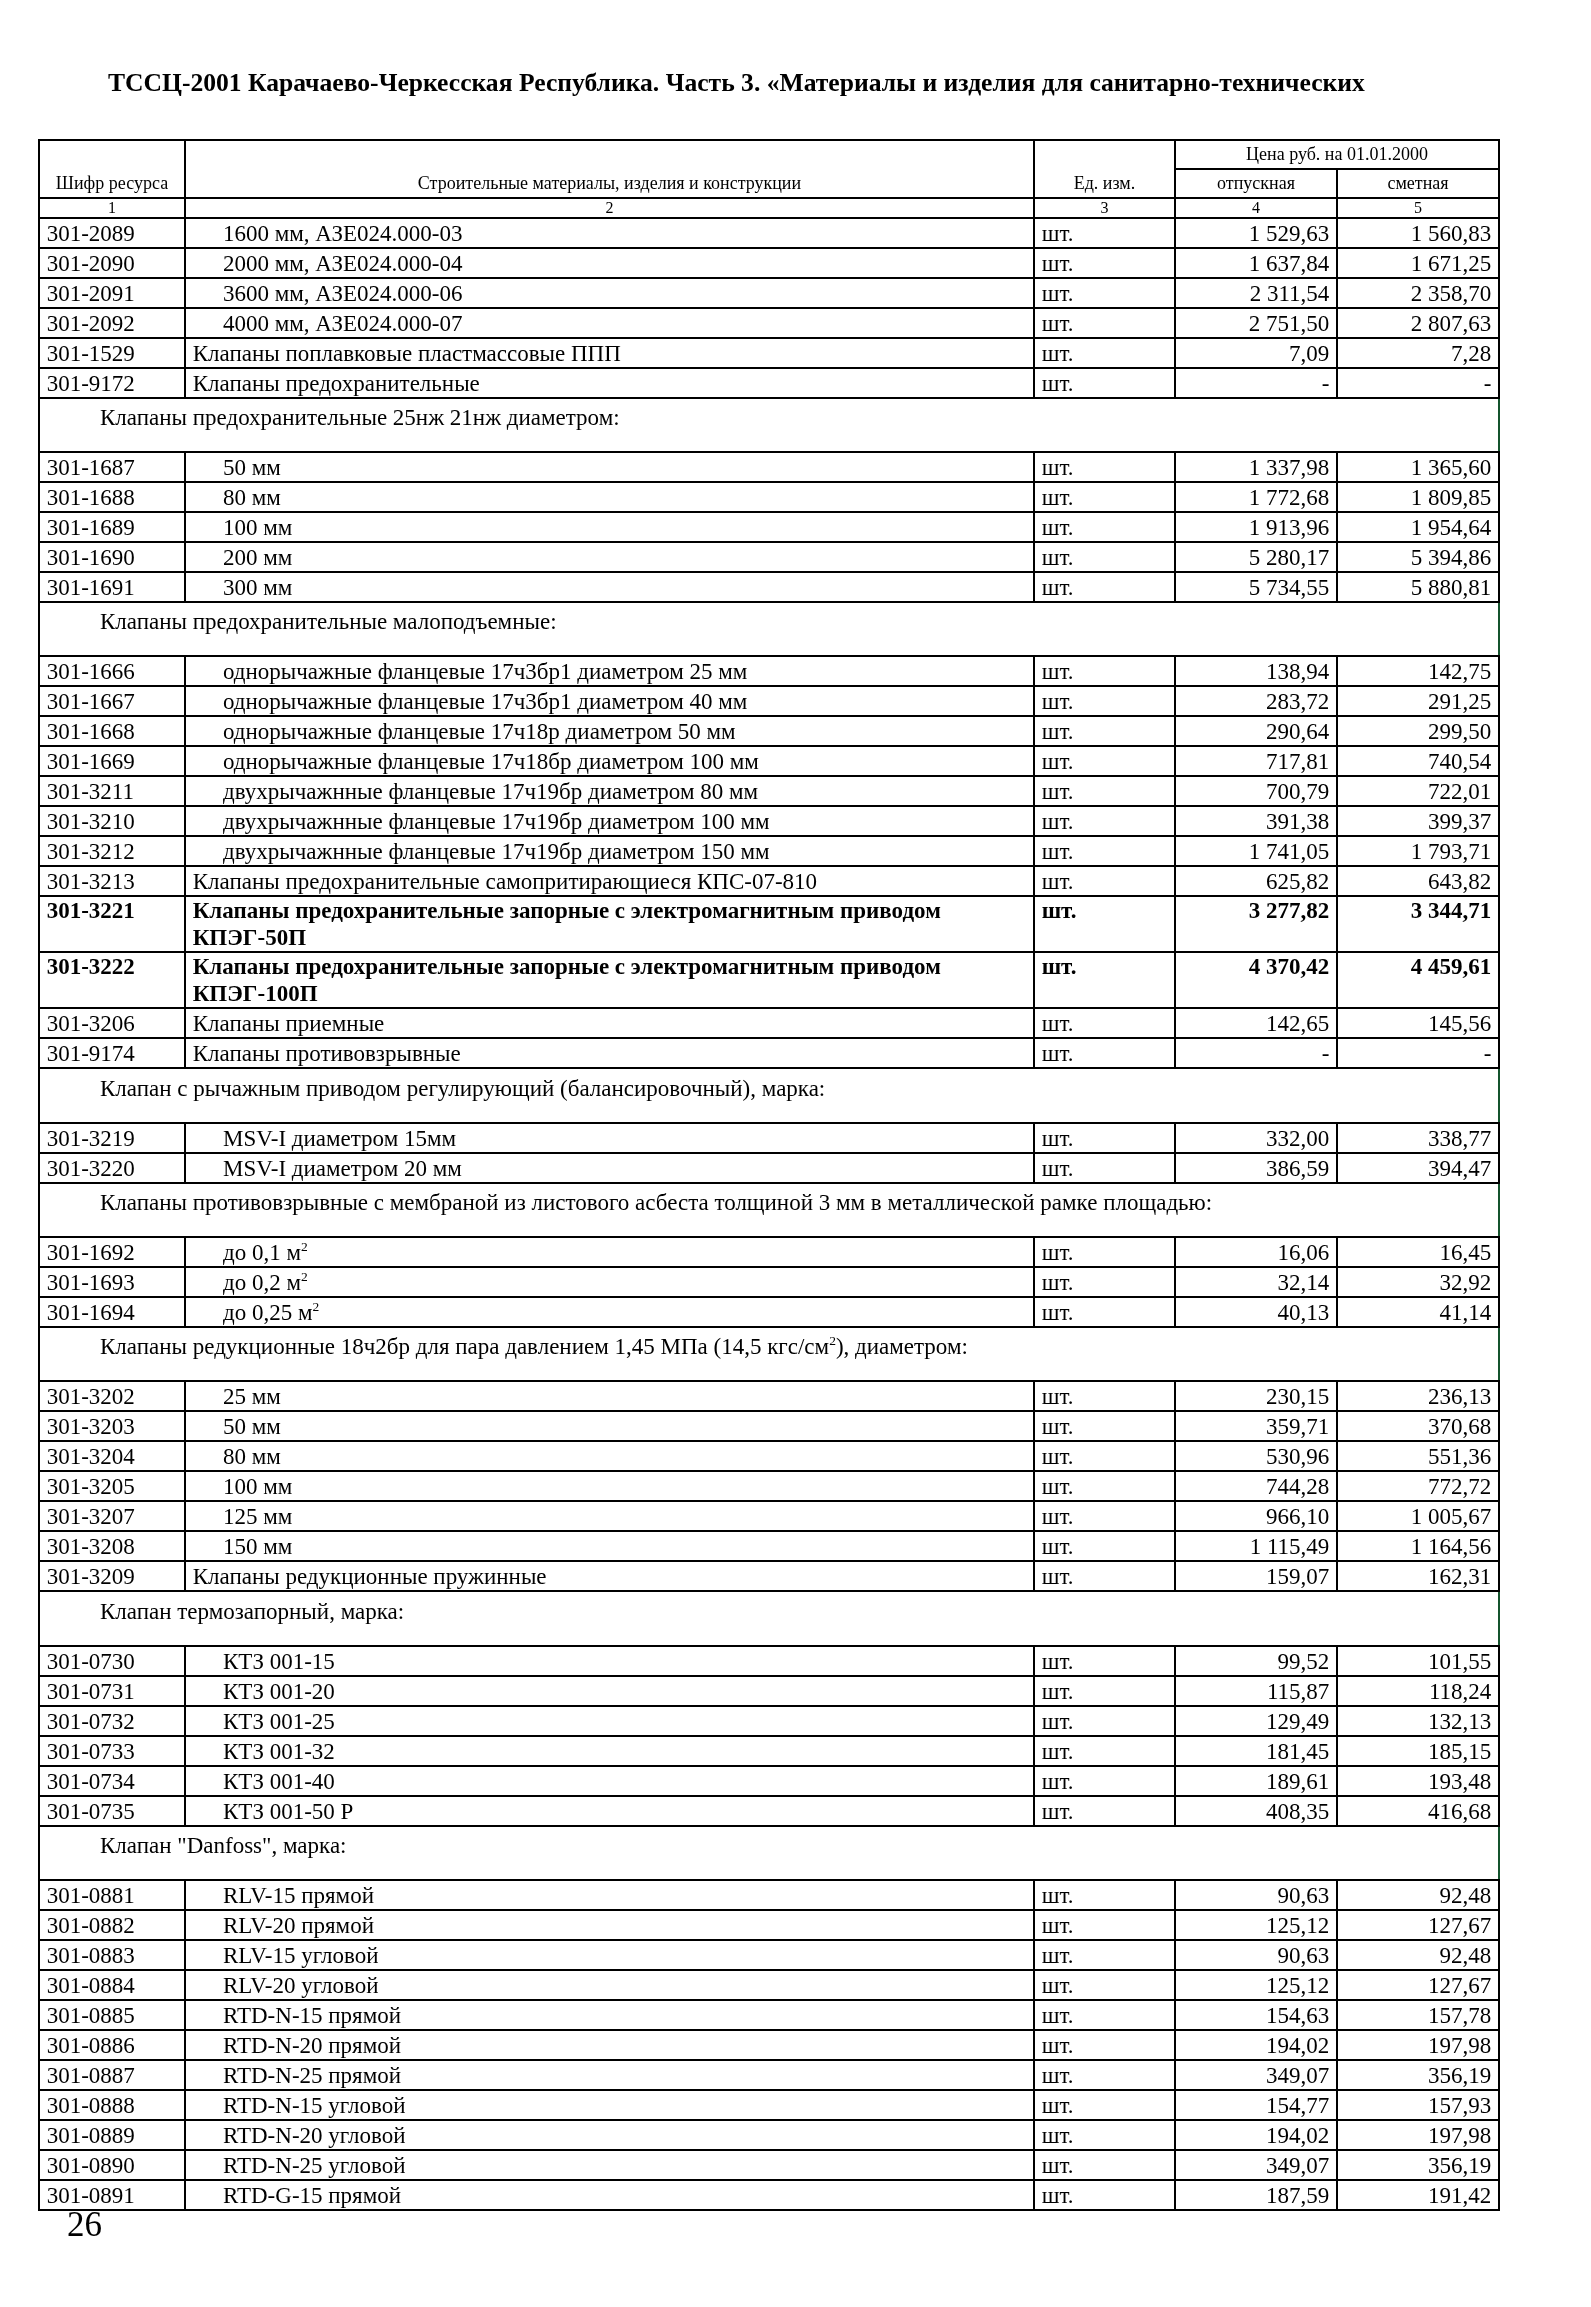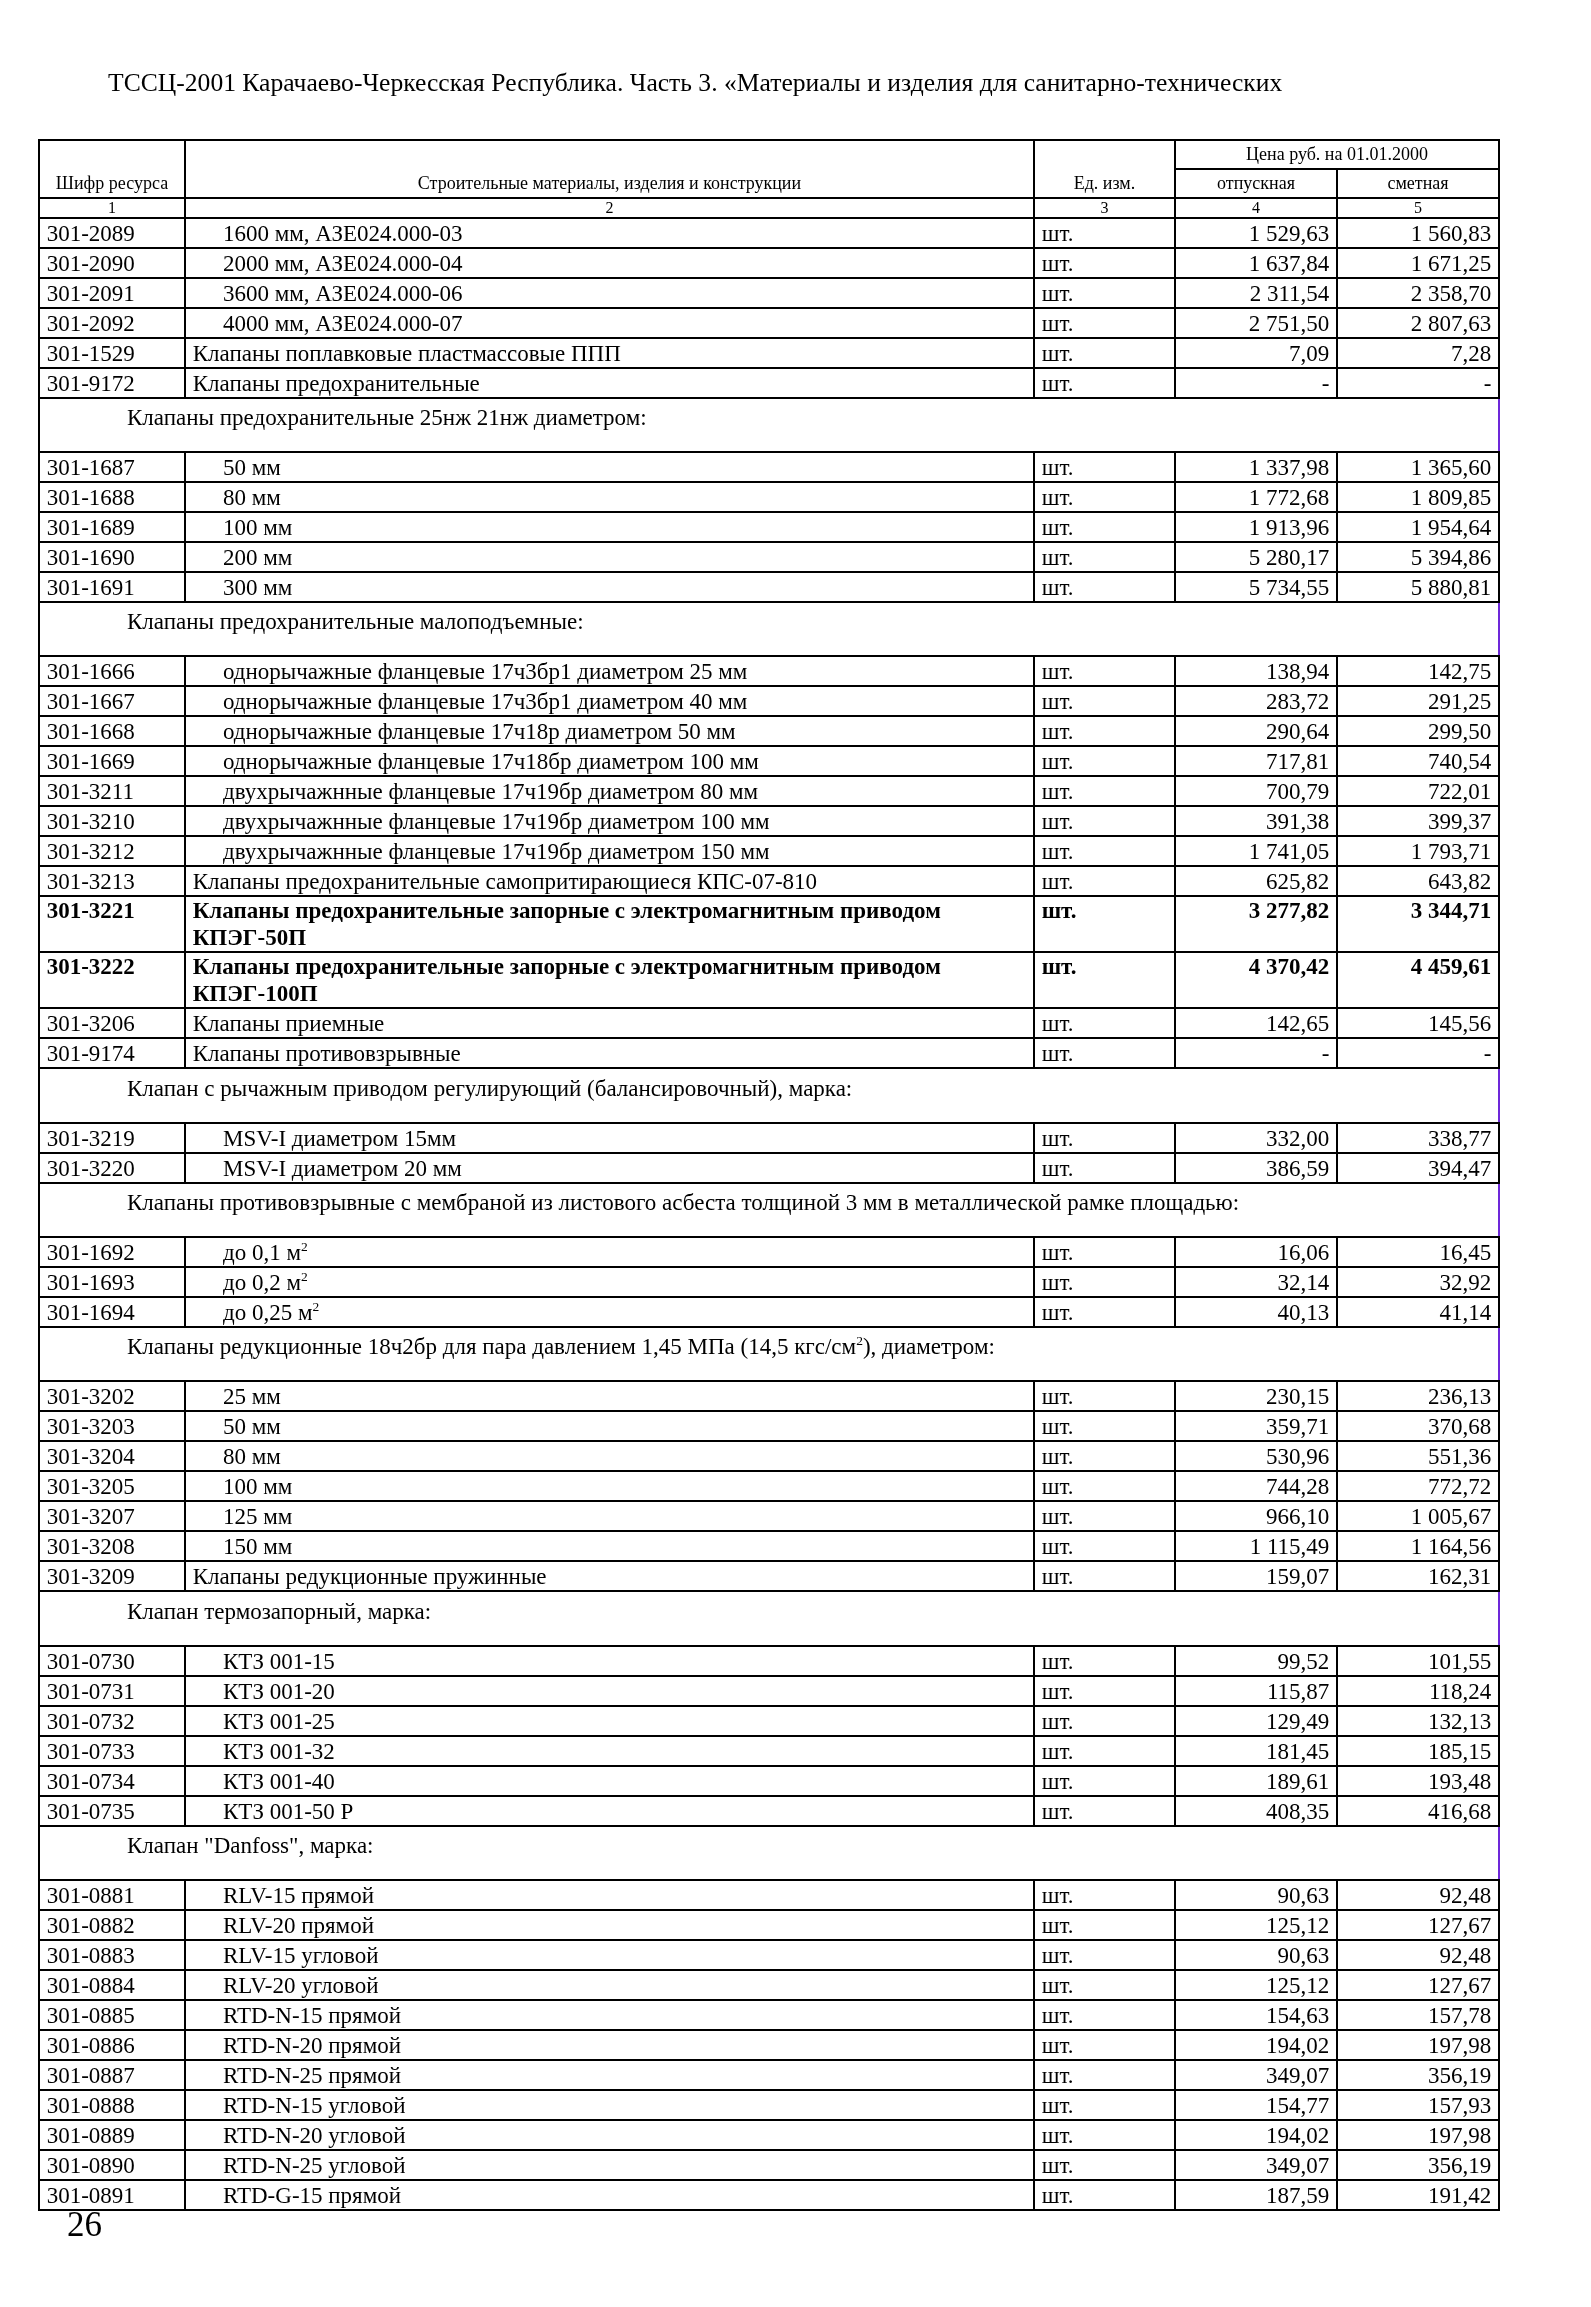--- a/index.html
+++ b/index.html
@@ -1,32 +1,32 @@
 <!DOCTYPE html>
 <html style="font-size:10.8px"><head>
 <meta charset="utf-8">
 <style>
   html, body { margin:0; padding:0; background:#ffffff; }
   body { width:1592px; height:2307px; position:relative; font-family:"Liberation Serif", "DejaVu Serif", serif; color:#000; }
   .title { position:absolute; left:108px; top:66px; width:1347px; font-size:25.6px; line-height:34px; }
-  .title .l1 { text-align:left; }
+  .title .l1 { text-align:left;font-weight:bold; }
   .title .l2 { text-align:right; padding-right:0px; }
   table.price { position:absolute; left:38px; top:139px; width:1460px; border-collapse:collapse; table-layout:fixed; font-size:23px; }
   table.price td, table.price th { border:2px solid #000; padding:0 6.7px; font-weight:normal; vertical-align:bottom; line-height:27px; }
   col.c1 { width:146px; } col.c2 { width:849px; } col.c3 { width:141px; } col.c4 { width:162px; } col.c5 { width:162px; }
   th.h { font-size:18px; line-height:23px; vertical-align:middle; text-align:center; padding:2.7px 2.7px;border-radius:7px; }
   tr.nums td { font-size:16px; text-align:center; line-height:17.5px; height:17.5px; vertical-align:middle; }
   td.code { text-align:left; padding-left:4px; }
   td.name { text-align:left; padding-left:2.7px; }
   td.name.ind { padding-left:37px; }
   td.unit { text-align:left; }
   td.num { text-align:right; padding-right:4px; }
   tr.data td { height:28px; }
   tr.group td { height:47px; vertical-align:top; padding-top:5.4px; }
-  tr.group td.gname { padding-left:87px; border-left:2px solid #000; border-right:2px solid #6d28d9; }
+  tr.group td.gname { padding-left:60px; border-left:2px solid #000; border-right:2px solid #14532d; }
   tr.multi td { vertical-align:top;font-weight:bold; }
   sup { font-size:13.5px; line-height:0; }
   .pagenum { position:absolute; left:67px; top:2174px; font-size:35px;margin-top:31px; }
 </style>
 </head>
 <body>
 
 <div class="title">
   <div class="l1">ТССЦ-2001 Карачаево-Черкесская Республика. Часть 3. «Материалы и изделия для санитарно-технических</div>
 </div>

